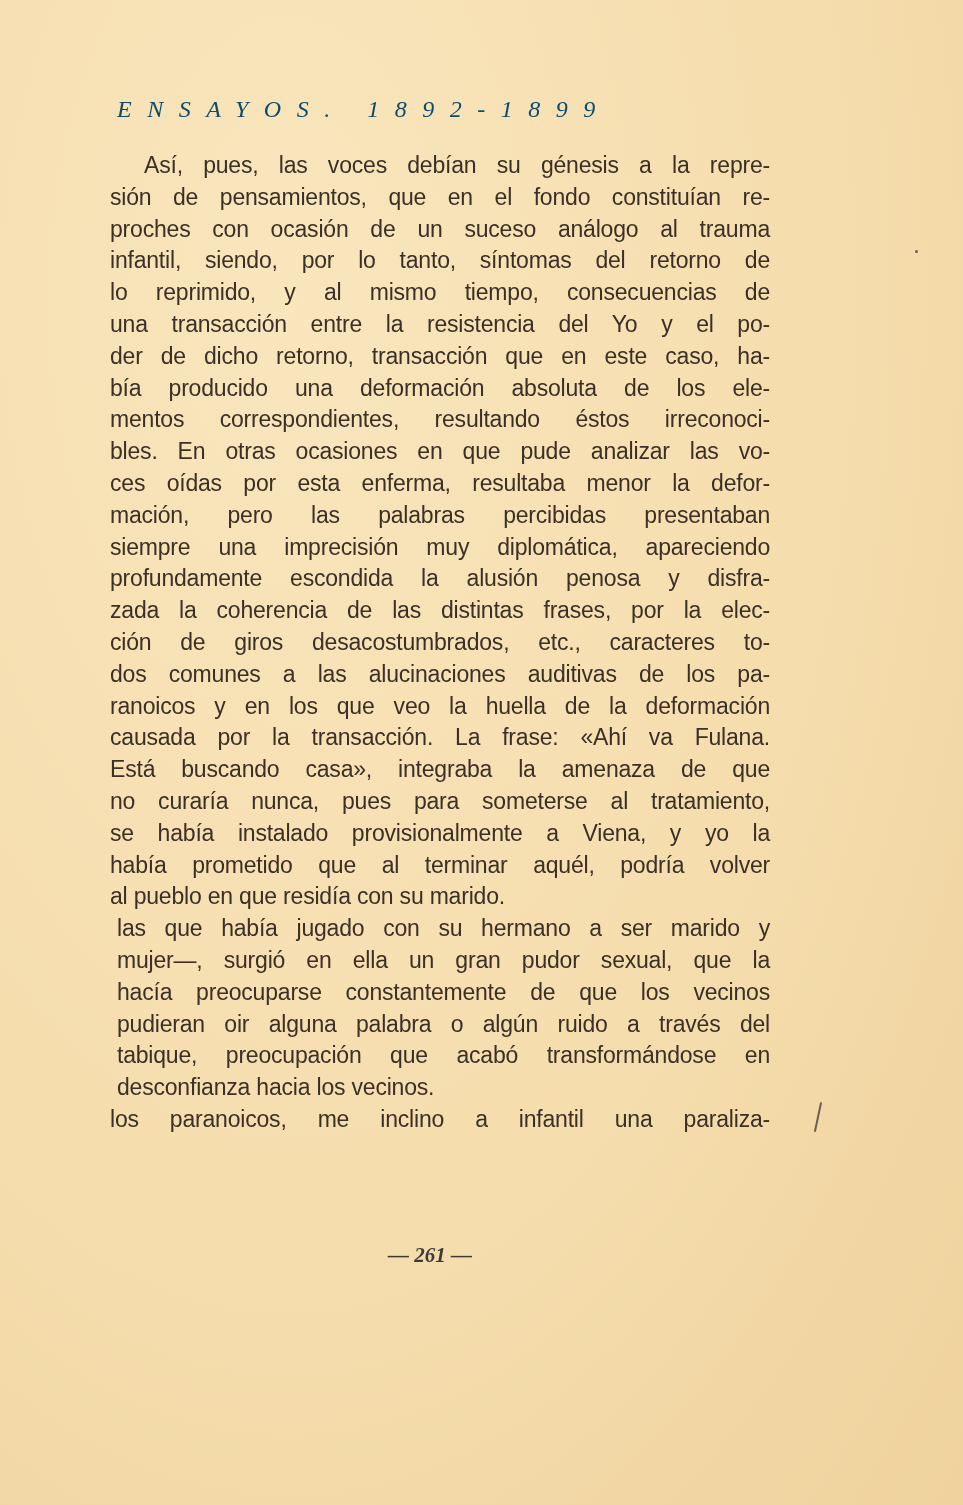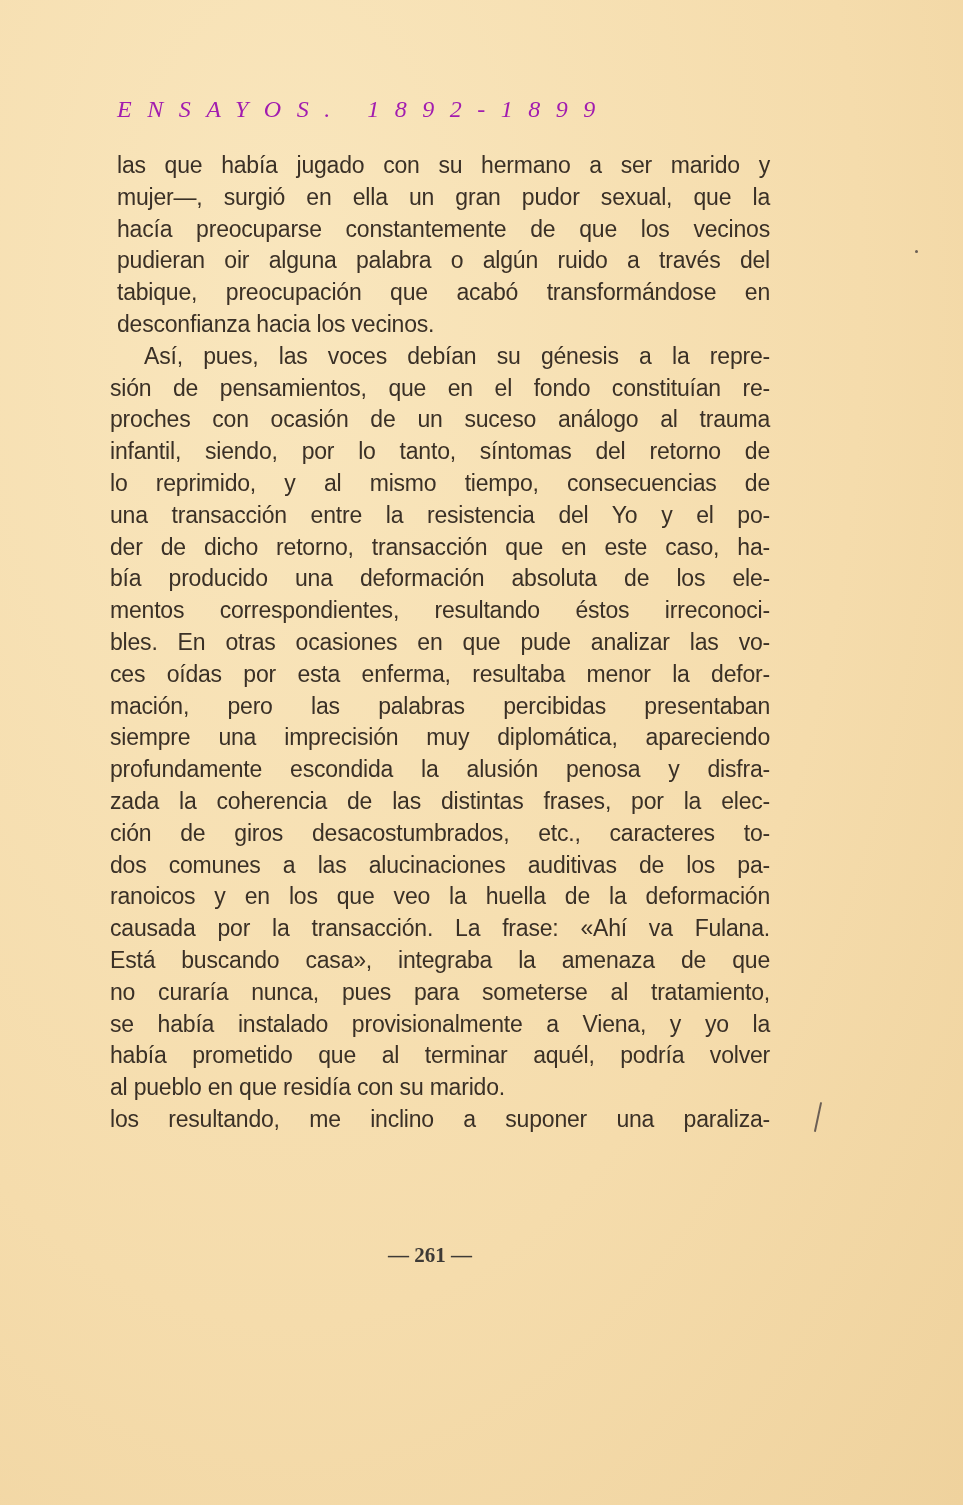--- a/index.html
+++ b/index.html
@@ -7,54 +7,46 @@
     width: 963px; height: 1505px; overflow: hidden;
     background: #f6dfb0;
     background-image: radial-gradient(ellipse at 30% 20%, #f9e6bd 0%, #f5dcac 60%, #efd29d 100%);
     position: relative;
     font-family: "Liberation Sans", sans-serif;
     color: #3a3026;
   }
   .running-head {
     position: absolute; left: 117px; top: 96px; width: 660px;
     font-family: "Liberation Serif", serif; font-style: italic;
-    font-size: 24px; letter-spacing: 15.5px; color: #a21caf;
+    font-size: 24px; letter-spacing: 15.5px; color: #0c4a6e;
     white-space: nowrap;
   }
   .body-text {
     position: absolute; left: 110px; top: 150px; width: 660px;
   }
   .line {
     font-family: "Liberation Sans Narrow", "Liberation Sans", sans-serif;
     font-size: 23px; line-height: 31.8px; height: 31.8px;
     white-space: nowrap; text-align: justify; text-align-last: justify;
     letter-spacing: -0.2px; transform-origin: left;
   }
   .line.last { text-align-last: left; }
   .line.indent { padding-left: 34px; }
   .folio {
     position: absolute; top: 1243px; left: 0; width: 860px; text-align: center;
-    font-family: "Liberation Serif", serif; font-size: 21px; font-weight: bold; color: #3e3a36;
+    font-family: "Liberation Serif", serif; font-size: 21px; font-weight: bold; color: #3e3a36; font-style: italic;
   }
   .mark { position: absolute; background: #6b5f55; }
 </style>
 </head>
 <body>
 
 <div class="running-head">ENSAYOS. 1892-1899</div>
 
 <div class="body-text" id="body">
-    <div>
-      <div class="line" style="margin-left: 7px; width: 653px;">las que había jugado con su hermano a ser marido y</div>
-      <div class="line" style="margin-left: 7px; width: 653px;">mujer—, surgió en ella un gran pudor sexual, que la</div>
-      <div class="line" style="margin-left: 7px; width: 653px;">hacía preocuparse constantemente de que los vecinos</div>
-      <div class="line" style="margin-left: 7px; width: 653px;">pudieran oir alguna palabra o algún ruido a través del</div>
-      <div class="line" style="margin-left: 7px; width: 653px;">tabique, preocupación que acabó transformándose en</div>
-      <div class="line last" style="margin-left: 7px; width: 653px;">desconfianza hacia los vecinos.</div>
-    </div>
     <div>
       <div class="line indent">Así, pues, las voces debían su génesis a la repre-</div>
       <div class="line">sión de pensamientos, que en el fondo constituían re-</div>
       <div class="line">proches con ocasión de un suceso análogo al trauma</div>
       <div class="line">infantil, siendo, por lo tanto, síntomas del retorno de</div>
       <div class="line">lo reprimido, y al mismo tiempo, consecuencias de</div>
       <div class="line">una transacción entre la resistencia del Yo y el po-</div>
       <div class="line">der de dicho retorno, transacción que en este caso, ha-</div>
       <div class="line">bía producido una deformación absoluta de los ele-</div>
       <div class="line">mentos correspondientes, resultando éstos irreconoci-</div>
@@ -68,20 +60,28 @@
       <div class="line">dos comunes a las alucinaciones auditivas de los pa-</div>
       <div class="line">ranoicos y en los que veo la huella de la deformación</div>
       <div class="line">causada por la transacción. La frase: «Ahí va Fulana.</div>
       <div class="line">Está buscando casa», integraba la amenaza de que</div>
       <div class="line">no curaría nunca, pues para someterse al tratamiento,</div>
       <div class="line">se había instalado provisionalmente a Viena, y yo la</div>
       <div class="line">había prometido que al terminar aquél, podría volver</div>
       <div class="line last">al pueblo en que residía con su marido.</div>
     </div>
     <div>
-      <div class="line">los resultando, me inclino a suponer una paraliza-</div>
+      <div class="line" style="margin-left: 7px; width: 653px;">las que había jugado con su hermano a ser marido y</div>
+      <div class="line" style="margin-left: 7px; width: 653px;">mujer—, surgió en ella un gran pudor sexual, que la</div>
+      <div class="line" style="margin-left: 7px; width: 653px;">hacía preocuparse constantemente de que los vecinos</div>
+      <div class="line" style="margin-left: 7px; width: 653px;">pudieran oir alguna palabra o algún ruido a través del</div>
+      <div class="line" style="margin-left: 7px; width: 653px;">tabique, preocupación que acabó transformándose en</div>
+      <div class="line last" style="margin-left: 7px; width: 653px;">desconfianza hacia los vecinos.</div>
+    </div>
+    <div>
+      <div class="line">los paranoicos, me inclino a infantil una paraliza-</div>
     </div>
   </div>
 
 <div class="folio">— 261 —</div>
 
 <div class="mark" style="left:817px;top:1102px;width:1.5px;height:30px;transform:rotate(12deg);"></div>
 <div class="mark" style="left:915px;top:250px;width:3px;height:3px;border-radius:50%;"></div>
 
 </body></html>

